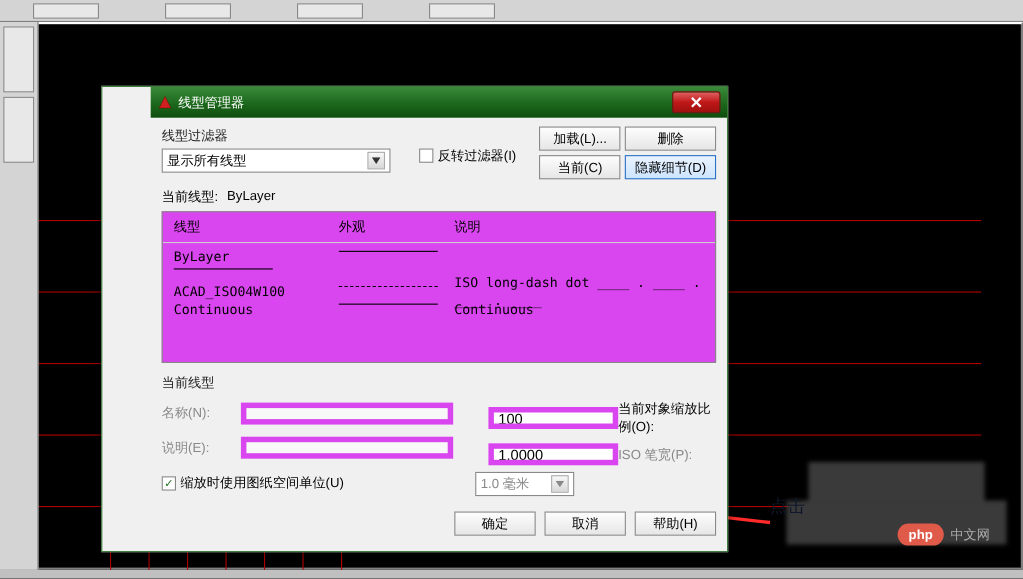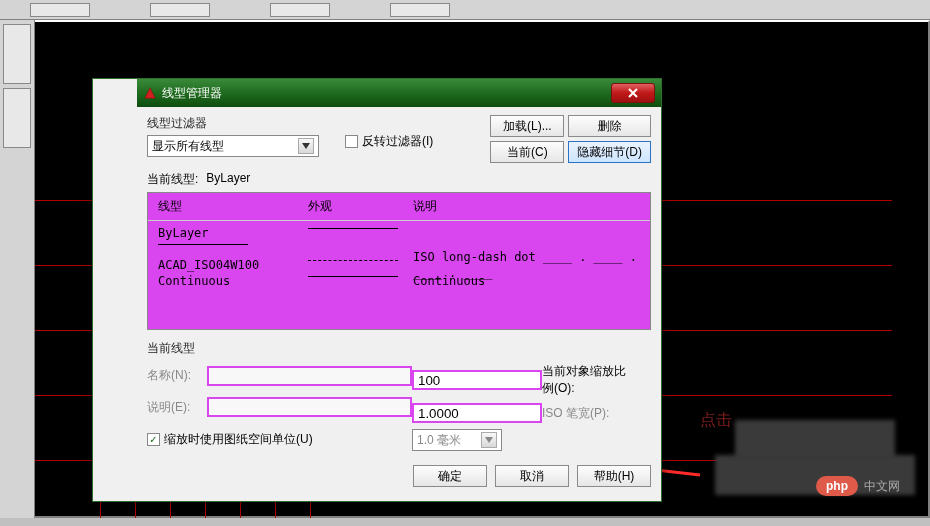--- a/index.html
+++ b/index.html
@@ -118,21 +118,21 @@
     }
     .filter-left {
       display: flex;
       flex-direction: column;
     }
     .filter-label {
       margin-bottom: 3px;
       color: #222;
     }
     .dropdown {
-      width: 172px;
+      width: 208px;
       height: 22px;
       border: 1px solid #888;
       background: #fff;
       display: flex;
       align-items: center;
       justify-content: space-between;
       padding: 0 4px;
       cursor: pointer;
     }
     .dropdown .dd-text { font-size: 12px; }
@@ -232,39 +232,41 @@
     .detail-group {
       margin-top: 10px;
       position: relative;
     }
     .detail-title {
       color: #222;
       margin-bottom: 6px;
     }
     .detail-inner {
       display: flex;
+      gap: 20px;
     }
     .detail-col-left {
       display: grid;
       grid-template-columns: 60px 205px;
       row-gap: 6px;
       align-items: center;
     }
     .detail-col-right {
       display: grid;
       grid-template-columns: 130px 90px;
       row-gap: 6px;
       align-items: center;
     }
     .label-gray { color: #888; }
     .text-input {
       height: 20px;
-      border: 2px solid #d946ef;
+      border: 5px solid #d946ef;
       background: #fff;
       padding: 0 4px;
+      margin-left: 12px;
     }
     .text-input.ro { color: #888; background: #f8f8f8; }
     .scale-check {
       grid-column: 1 / span 2;
       display: flex;
       align-items: center;
       gap: 4px;
       margin-top: 2px;
     }
     .footer-btns {
@@ -275,22 +277,22 @@
       padding-bottom: 6px;
     }
     .arrow {
       position: absolute;
       z-index: 5;
       pointer-events: none;
     }
     .hint-text {
       position: absolute;
       left: 700px;
-      top: 410px;
-      color: #7f1d1d;
+      top: 450px;
+      color: #0f172a;
       font-size: 16px;
       z-index: 5;
       font-family: "Microsoft YaHei";
     }
     .blur-box {
       position: absolute;
       background: #3a3a3a;
       z-index: 4;
       filter: blur(2px);
     }

